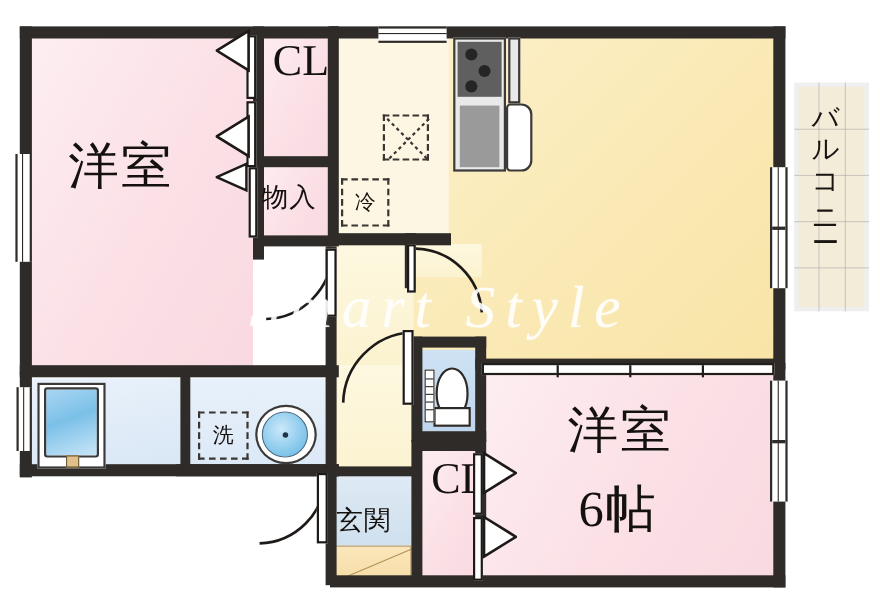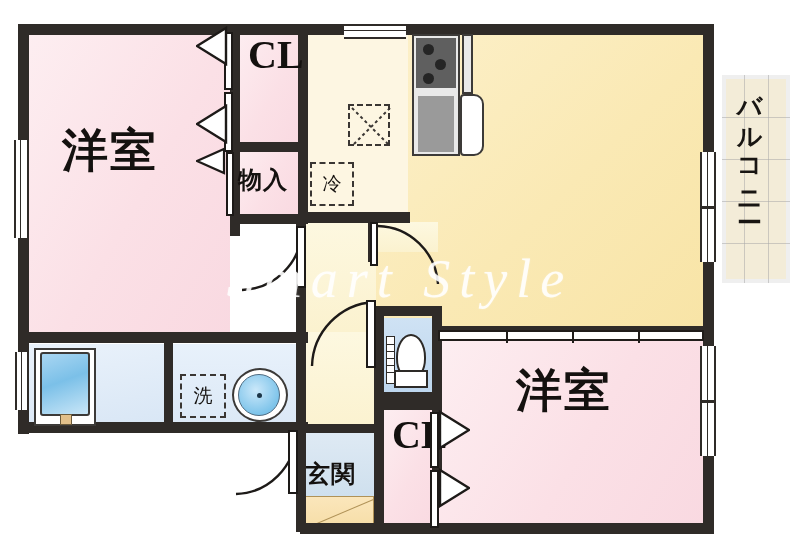--- a/index.html
+++ b/index.html
@@ -22,21 +22,21 @@
   
   .wall{position:absolute;background:#2f2b28;}
 
   
   .win-h{position:absolute;background:#ffffff;border-top:2px solid #2f2b28;border-bottom:2px solid #2f2b28;}
   .win-v{position:absolute;background:#ffffff;border-left:2px solid #2f2b28;border-right:2px solid #2f2b28;}
   .win-line-h{position:absolute;background:#2f2b28;height:1px;}
   .win-line-v{position:absolute;background:#2f2b28;width:1px;}
 
   
-  .lbl{position:absolute;color:#14110f;font-family:"Liberation Serif",serif;white-space:nowrap;line-height:1;font-weight:bold;}
+  .lbl{position:absolute;color:#14110f;font-family:"Liberation Serif",serif;white-space:nowrap;line-height:1;}
   .lbl-room{font-size:46px;letter-spacing:2px;}
   .lbl-room-sz{font-size:46px;letter-spacing:1px;}
   .lbl-ldk{font-size:52px;font-weight:400;letter-spacing:3px;}
   .lbl-ldk-sz{font-size:50px;letter-spacing:0px;}
   .lbl-cl{font-size:40px;letter-spacing:0;line-height:0.95;text-align:center;}
   .lbl-sm{font-size:24px;letter-spacing:1px;}
   .lbl-vert{writing-mode:vertical-rl;text-orientation:upright;font-size:25px;letter-spacing:4px;color:#181512;}
 
   
   .dash{position:absolute;border:2px dashed #3a3633;box-sizing:border-box;display:flex;align-items:center;justify-content:center;}
@@ -204,20 +204,21 @@
   <div class="lbl lbl-sm" style="left:238px;top:168px;">物入</div>
   <div class="leaf" style="left:226px;top:152px;width:8px;height:64px;"></div>
   <svg class="arw" style="left:196px;top:146px;" width="30" height="30" viewBox="0 0 30 30">
     <polygon points="1,15 28,3 28,27" fill="#ffffff" stroke="#1d1a18" stroke-width="2.2"></polygon>
   </svg>
 
   <div class="lbl lbl-room" style="left:62px;top:128px;">洋室</div>
 
 
   <div class="lbl lbl-room" style="left:516px;top:368px;">洋室</div>
+  <div class="lbl lbl-room-sz" style="left:526px;top:440px;">6帖</div>
 
   <div class="counter" style="left:412px;top:34px;width:48px;height:122px;"></div>
   <div class="stove" style="left:416px;top:38px;width:40px;height:50px;">
     <div class="burner" style="left:7px;top:6px;width:11px;height:11px;"></div>
     <div class="burner" style="left:19px;top:21px;width:11px;height:11px;"></div>
     <div class="burner" style="left:7px;top:35px;width:11px;height:11px;"></div>
   </div>
   <div class="sinkrect" style="left:418px;top:96px;width:36px;height:56px;"></div>
   <div class="counter" style="left:462px;top:34px;width:11px;height:60px;"></div>
   <div class="sinkbowl" style="left:460px;top:94px;width:24px;height:62px;"></div>

